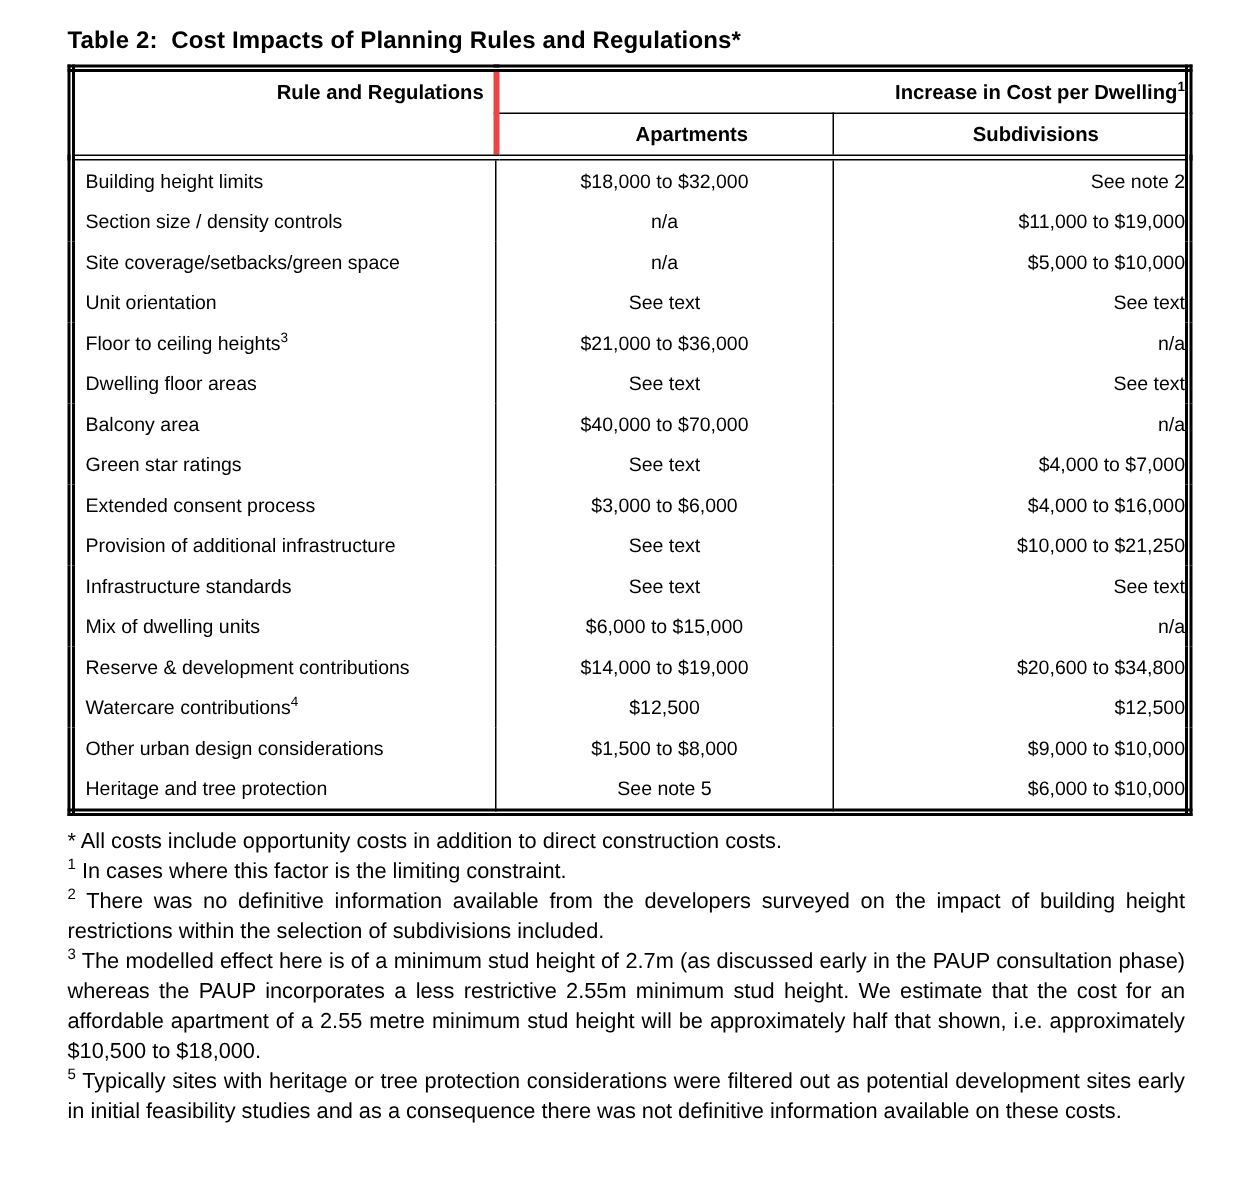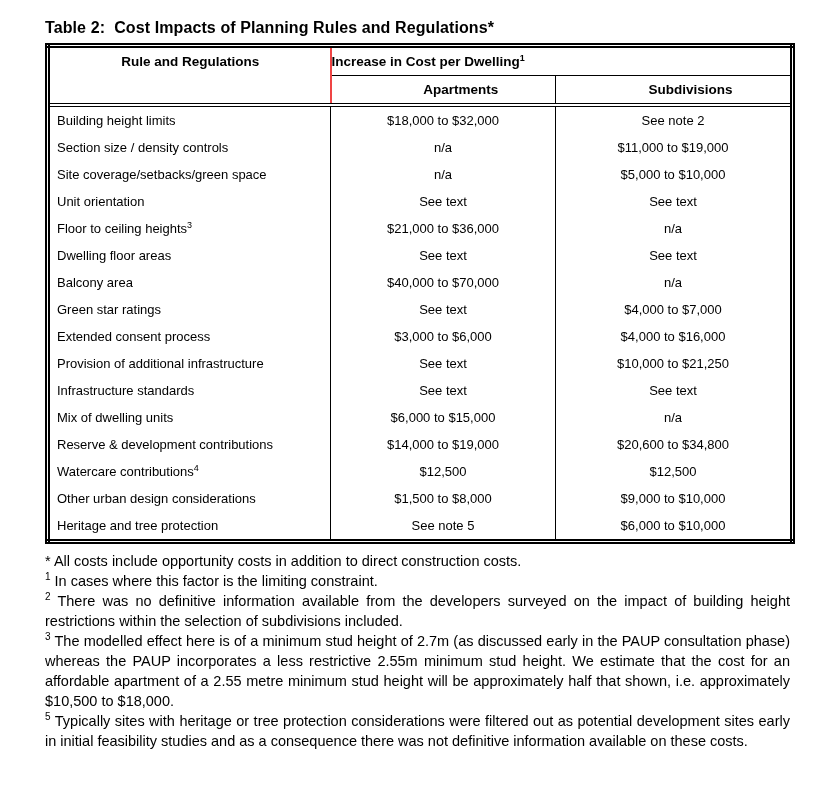--- a/index.html
+++ b/index.html
@@ -35,29 +35,29 @@
     font-size: 13px;
     padding: 0;
     overflow: hidden;
   }
   .cost-table th {
     font-size: 13.5px;
     font-weight: bold;
   }
   th.rule-head {
     width: 283px;
-    text-align: center;
+    text-align: right;
     vertical-align: top;
     padding: 6px 6px 0 7px;
-    border-right: 2px solid #ef4444;
+    border-right: 4px solid #ef4444;
     border-bottom: 4px double #000000;
     height: 21px;
   }
   th.span-head {
-    text-align: left;
+    text-align: right;
     vertical-align: middle;
     height: 27px;
     border-bottom: 1px solid #000000;
     border-left: 1px solid #000000;
   }
   th.sub-head {
     text-align: center;
     vertical-align: middle;
     height: 27px;
     border-bottom: 4px double #000000;
@@ -70,21 +70,21 @@
   }
   td.c1 {
     text-align: left;
     padding-left: 7px;
     border-right: 1px solid #000000;
   }
   td.c2 {
     text-align: center;
     border-right: 1px solid #000000;
   }
-  td.c3 { text-align: center; }
+  td.c3 { text-align: right; }
   sup.cell-sup, sup.head-sup {
     font-size: 9px;
     line-height: 0;
     vertical-align: super;
   }
   .footnotes {
     margin-top: 7px;
     font-size: 14.5px;
     line-height: 20px;
   }

